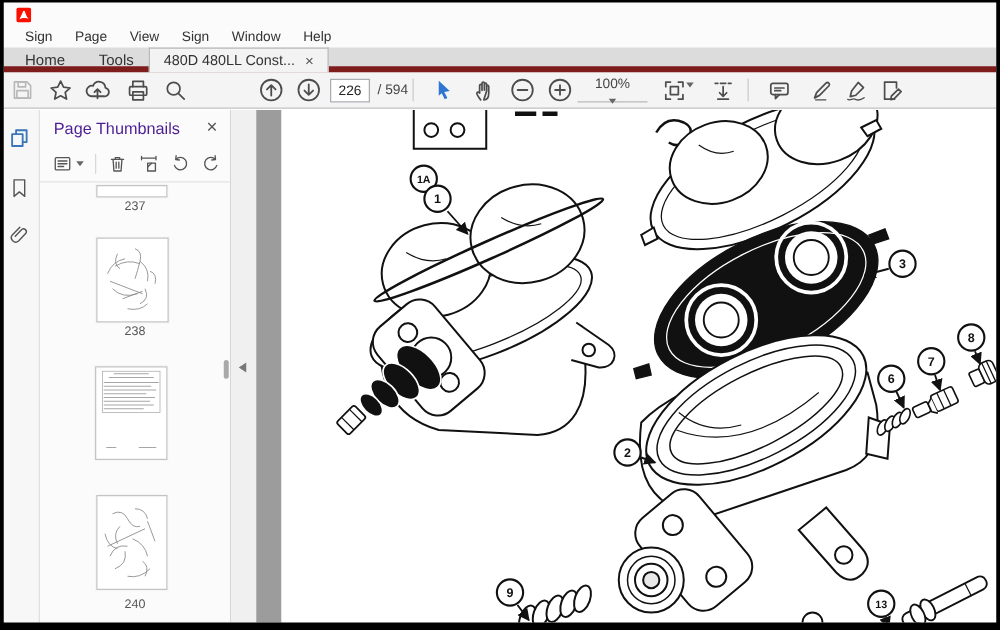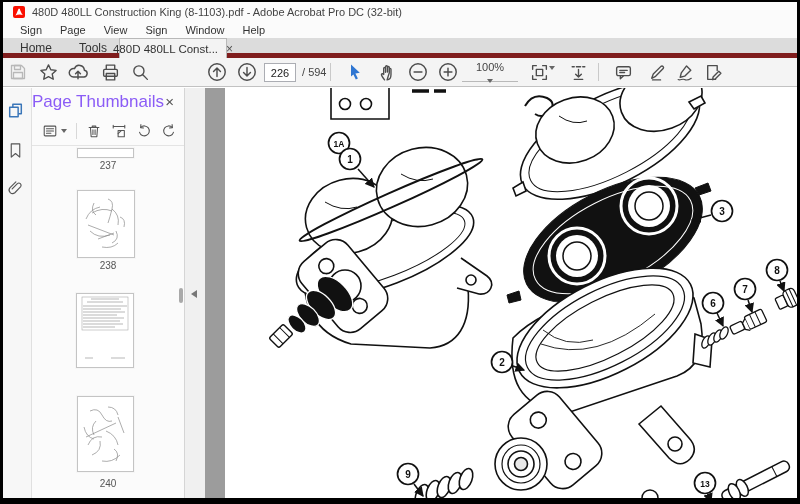--- a/index.html
+++ b/index.html
@@ -13,41 +13,41 @@
   #titlebar .appicon{width:12px;height:12px;margin:0 7px 0 10px;}
   #titlebar .title{font-size:11px;color:#444;white-space:nowrap;}
   
   #menubar{left:3px;top:22px;right:3px;height:16px;background:#fbfbfb;display:flex;align-items:center;padding-left:8px;}
   #menubar .menu-item{font-size:11px;color:#333;padding:0 9px;cursor:default;}
   
   #tabbar{left:3px;top:38px;right:3px;height:20px;background:#dcdcdc;border-bottom:5px solid #7f1d1d;box-sizing:border-box;}
   .tab{position:absolute;top:0;height:19px;display:flex;align-items:center;justify-content:center;font-size:12px;color:#333;}
   #tab-home{left:7px;width:52px;}
   #tab-tools{left:64px;width:52px;}
-  #tab-doc{left:116px;width:108px;background:#f3f3f3;border:1px solid #b8b8b8;border-bottom:none;box-sizing:border-box;height:20px;align-items:center;}
+  #tab-doc{left:116px;width:144px;background:#f3f3f3;border:1px solid #b8b8b8;border-bottom:none;box-sizing:border-box;height:20px;align-items:center;}
   #tab-doc .tab-label{font-size:11.5px;color:#333;margin-right:8px;white-space:nowrap;}
   #tab-doc .tab-close{font-size:12px;color:#555;line-height:10px;}
   
   #toolbar{left:3px;top:58px;right:3px;height:29px;background:#f4f4f4;border-bottom:1px solid #c2c2c2;box-sizing:border-box;}
   .tbtn{position:absolute;top:60px;width:24px;height:24px;display:flex;align-items:center;justify-content:center;}
   .tbtn svg{display:block;}
   .tb-sep{position:absolute;top:63px;width:1px;height:18px;background:#c9c9c9;}
   #page-box{position:absolute;left:264px;top:63px;width:32px;height:19px;background:#fff;border:1px solid #abadb3;
             font-size:11px;text-align:center;color:#222;box-sizing:border-box;padding:0;font-family:"Liberation Sans",sans-serif;}
   #page-total{position:absolute;left:302px;top:66px;font-size:11px;color:#444;}
   #zoom-combo{position:absolute;left:462px;top:62px;width:56px;height:19px;border-bottom:1px solid #b9b9b9;
               display:flex;align-items:center;justify-content:center;gap:6px;font-size:11px;color:#444;flex-direction:column;}
   .caret{width:0;height:0;border-left:3.5px solid transparent;border-right:3.5px solid transparent;border-top:4px solid #666;}
   
   #rail{left:3px;top:88px;width:29px;bottom:6px;background:#f7f7f7;border-right:1px solid #e0e0e0;box-sizing:border-box;}
   .rail-btn{position:absolute;left:5px;width:20px;height:20px;display:flex;align-items:center;justify-content:center;}
   
   #panel{left:32px;top:88px;width:152px;bottom:6px;background:#fbfbfb;}
   #panel-header{position:absolute;left:0;top:0;right:0;height:28px;display:flex;align-items:center;}
-  #panel-title{font-size:17px;color:#8b5cf6;flex:1;}
+  #panel-title{font-size:13px;color:#4c1d95;margin-left:11px;flex:1;}
   #panel-close{font-size:15px;color:#555;margin-right:10px;line-height:12px;}
   #panel-tools{position:absolute;left:0;top:28px;right:0;height:30px;display:flex;align-items:center;gap:9px;padding-left:10px;
                border-bottom:1px solid #e4e4e4;box-sizing:border-box;}
   .ptool-sep{width:1px;height:16px;background:#d8d8d8;}
   .thumb-box{position:absolute;background:#fff;border:1px solid #c4c4c4;box-shadow:0 0 0 1px rgba(0,0,0,0.02);}
   .thumb-label{position:absolute;width:100%;text-align:center;font-size:10px;color:#555;}
   #panel-scroll{position:absolute;left:147px;top:200px;width:4px;height:15px;background:#a9a9a9;border-radius:2px;}
   #panel-border{left:184px;top:88px;width:1px;bottom:6px;background:#d5d5d5;}
   
   #splitter{left:185px;top:88px;width:20px;bottom:6px;background:#f0f0f0;}
@@ -68,21 +68,20 @@
 </head>
 <body>
 
 <div id="app">
 
   <div class="abs" id="titlebar">
     <svg class="appicon" viewBox="0 0 12 12">
       <rect x="0" y="0" width="12" height="12" rx="2" fill="#fa0f00"></rect>
       <path d="M2.5 9.5 C4 6.5 5 4.5 5.5 2.8 L6.8 2.8 C7.3 5 8.5 7.5 9.8 9 C7.8 8.2 4.6 8.2 2.5 9.5 Z" fill="#fff"></path>
     </svg>
-    <span class="title">480D 480LL Construction King (8-1103).pdf - Adobe Acrobat Pro DC (32-bit)</span>
   </div>
 
   <div class="abs" id="menubar">
     <span class="menu-item">Sign</span>
     <span class="menu-item">Page</span>
     <span class="menu-item">View</span>
     <span class="menu-item">Sign</span>
     <span class="menu-item">Window</span>
     <span class="menu-item">Help</span>
   </div>

